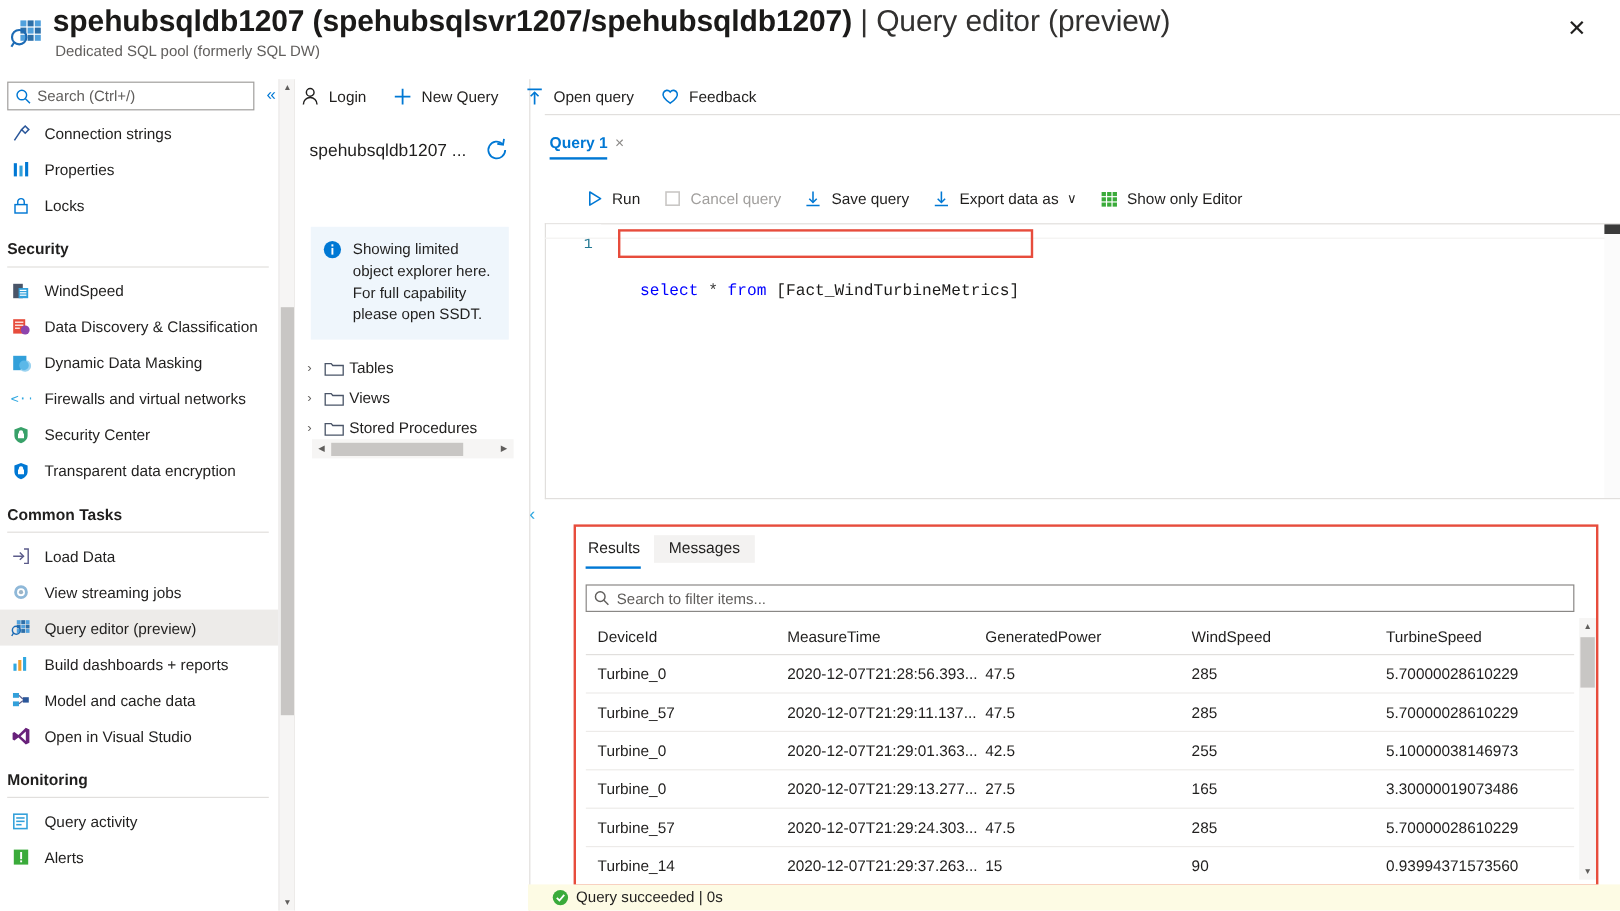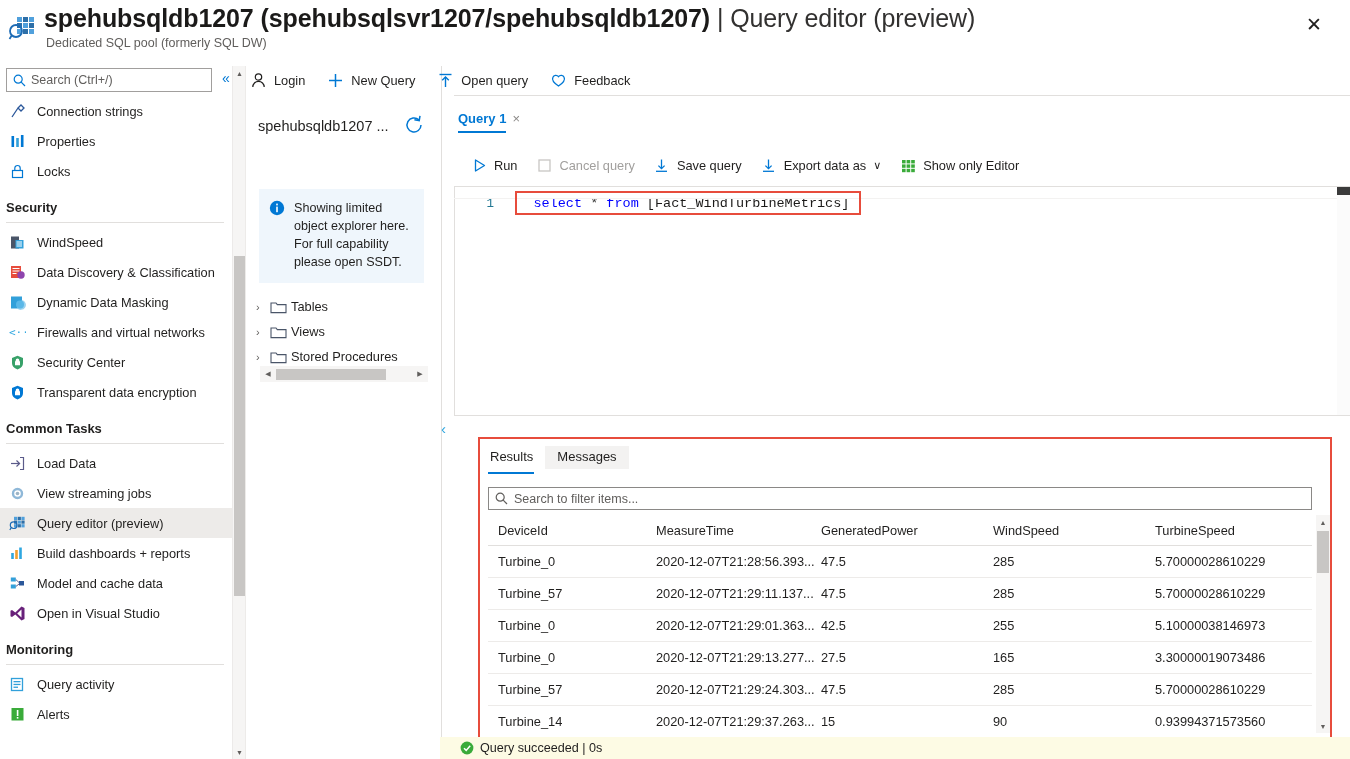--- a/index.html
+++ b/index.html
@@ -70,31 +70,31 @@
   .cmd .ci { width: 17px; height: 17px; margin-right: 7px; display: flex; align-items: center; justify-content: center; color: #0078d4; }
   .cmd-rule { position: absolute; left: 454px; top: 95px; width: 896px; height: 1px; background: #e1dfdd; }
 
   
   .qtab { position: absolute; left: 458px; top: 104px; height: 28px; display: flex; align-items: center; text-align: right; }
   .qtab .lbl { font-size: 13px; font-weight: bold; color: #0078d4; }
   .qtab .x { margin-left: 6px; font-size: 13px; color: #8a8886; cursor: pointer; }
   .qtab-underline { position: absolute; left: 458px; top: 131px; width: 48px; height: 2px; background: #0078d4; }
 
   
-  .etb { position: absolute; left: 470px; top: 152px; height: 26px; display: flex; align-items: center; }
+  .etb { position: absolute; left: 486px; top: 152px; height: 26px; display: flex; align-items: center; }
   .etb .eb { display: flex; align-items: center; margin-right: 18px; font-size: 12.8px; color: #201f1e; cursor: pointer; }
   .etb .eb.disabled { color: #a19f9d; cursor: default; }
   .etb .ei { width: 18px; height: 18px; margin-right: 6px; display: flex; align-items: center; justify-content: center; color: #0078d4; }
 
   
   .editor { position: absolute; left: 454px; top: 186px; width: 896px; height: 230px; background: #fff; border: 1px solid #e1dfdd; border-right: none; }
   .gutter { position: absolute; left: 0; top: 0; width: 46px; height: 228px; background: #fff; }
   .gutter .ln { text-align: right; padding-right: 7px; font-family: "Liberation Mono", monospace; font-size: 12.5px; color: #237893; line-height: 22px; margin-top: 6px; }
   .codearea { position: absolute; left: 46px; top: 6px; right: 0; height: 222px; }
-  .codeline { position: relative; height: 22px; font-family: "Liberation Mono", monospace; font-size: 13.5px; line-height: 22px; white-space: pre; }
+  .codeline { position: relative; height: 22px; font-family: "Liberation Mono", monospace; font-size: 13.5px; line-height: 22px; white-space: pre; margin-top: 40px; }
   .kw { color: #0000ff; }
   .op { color: #3b3b3b; }
   .id { color: #1b1a19; }
   .sql-hl { position: absolute; left: 515px; top: 191px; width: 346px; height: 24px; border: 2px solid #e74c3c; pointer-events: none; }
   .ed-sb { position: absolute; left: 1337px; top: 187px; width: 13px; height: 228px; background: #fbfbfb; }
   .ed-sb .t { position: absolute; left: 0px; top: 0px; width: 13px; height: 8px; background: #3b3b3b; }
   .ed-rule { position: absolute; left: 454px; top: 198px; width: 884px; height: 1px; background: #f3f2f1; }
 
   .mid-chev { position: absolute; left: 441px; top: 420px; font-size: 15px; color: #2fa7e0; cursor: pointer; }
 

